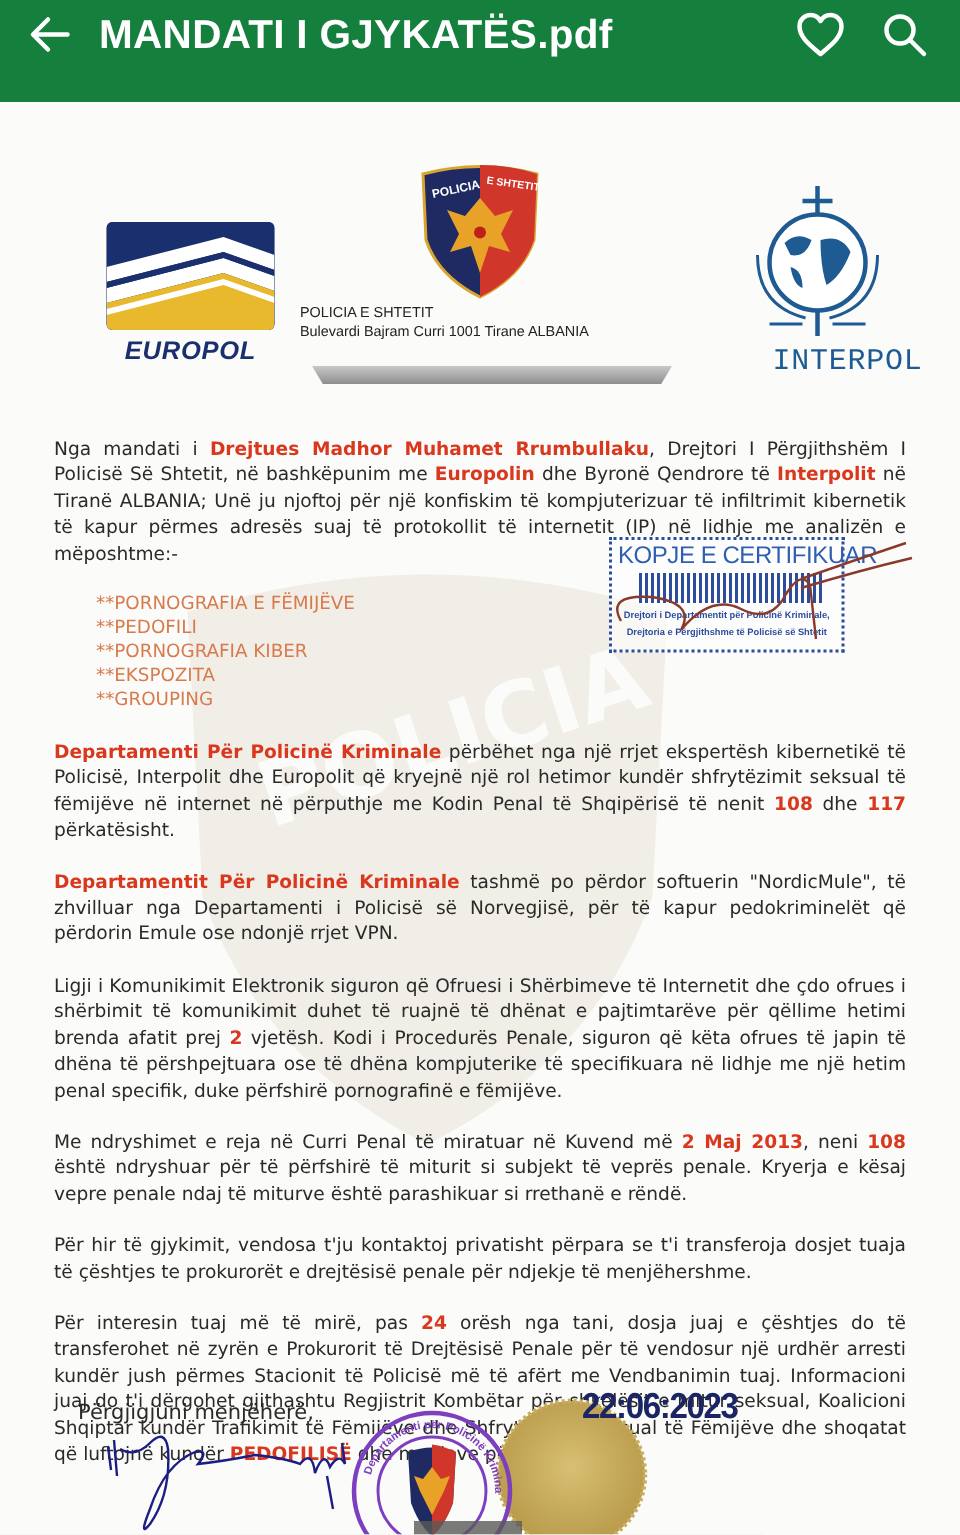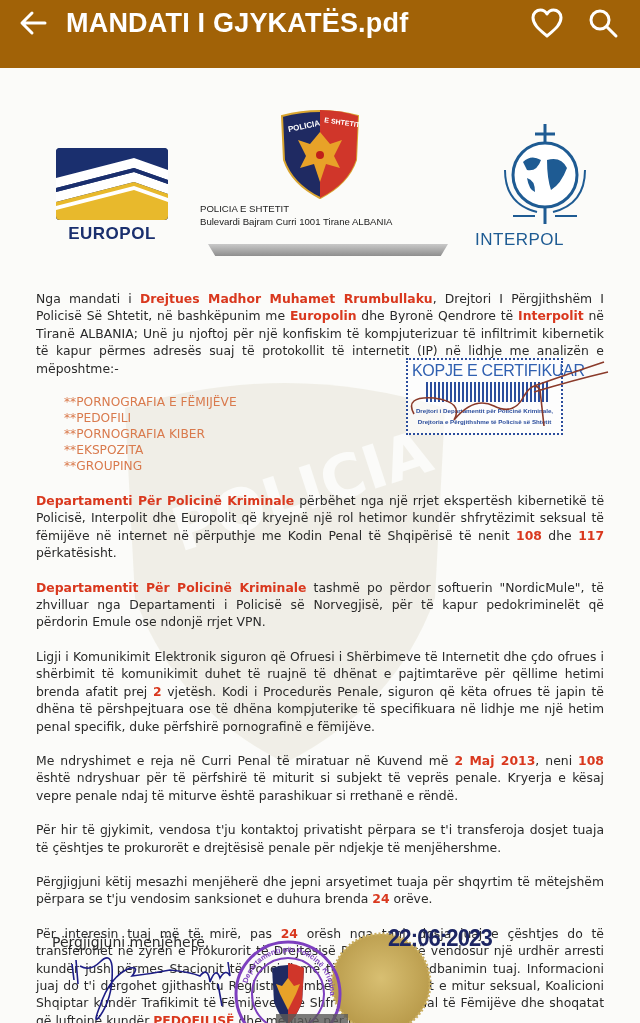--- a/index.html
+++ b/index.html
@@ -1,60 +1,60 @@
 <!DOCTYPE html>
 <html><head>
 <meta charset="utf-8">
 <style>
   * { box-sizing: border-box; margin: 0; padding: 0; }
   html, body { width: 640px; height: 1023px; overflow: hidden; background: #f4f4f2; }
   body { font-family: "DejaVu Sans", sans-serif; position: relative; }
 
   .appbar {
     position: absolute; left: 0; top: 0; width: 640px; height: 68px;
-    background: #a16207; display: flex; align-items: center; color: #fff;
+    background: #15803d; display: flex; align-items: center; color: #fff;
   }
   .appbar .back { width: 66px; height: 50px; display: flex; align-items: center; justify-content: center; margin-top: -22px; cursor: pointer; }
   .appbar .title {
     font-family: "Liberation Sans", sans-serif; font-weight: bold; font-size: 27px;
     letter-spacing: 0.2px; margin-top: -22px; flex: 1; white-space: nowrap;
   }
   .appbar .act { width: 50px; height: 50px; display: flex; align-items: center; justify-content: center; margin-top: -22px; cursor: pointer; }
   .appbar .act.heart { margin-right: 6px; }
   .appbar .act.search { margin-right: 12px; }
 
   .page {
     position: absolute; left: 0; top: 68px; width: 640px; height: 955px;
     background: #fbfbf9; overflow: hidden;
   }
   .watermark {
     position: absolute; left: 95px; top: 300px; width: 380px; height: 400px;
     opacity: 0.09; pointer-events: none;
   }
 
   .logos { position: absolute; top: 0; left: 0; width: 640px; height: 200px; }
-  .europol { position: absolute; left: 56px; top: 80px; width: 112px; height: 100px; }
+  .europol { position: absolute; left: 71px; top: 80px; width: 112px; height: 100px; font-style: italic; }
   .europol .box { position: absolute; left: 0; top: 0; width: 112px; height: 72px; border-radius: 4px; overflow: hidden; background: #1a2f6e; }
   .europol .word {
     position: absolute; left: 0; top: 76px; width: 112px; text-align: center;
     font-family: "Liberation Sans", sans-serif; font-weight: bold; font-size: 17px; color: #1a2f6e; letter-spacing: 0.5px;
   }
   .police-crest { position: absolute; left: 278px; top: 40px; width: 84px; height: 92px; }
   .police-caption {
     position: absolute; left: 200px; top: 135px; width: 240px; text-align: left;
     font-family: "Liberation Sans", sans-serif; font-size: 9.6px; color: #222; line-height: 12.5px;
   }
   .police-bar {
     position: absolute; left: 208px; top: 176px; width: 240px; height: 12px;
     background: linear-gradient(#c9c9c9, #8e8e8e); clip-path: polygon(0 0, 100% 0, 97% 100%, 3% 100%);
   }
   .interpol { position: absolute; left: 475px; top: 52px; width: 140px; height: 150px; }
   .interpol .word {
-    position: absolute; left: 0; top: 110px; width: 140px; text-align: left;
-    font-family: Liberation Sans, sans-serif; font-size: 17px; color: #1e5b93; letter-spacing: 0.5px;
+    position: absolute; left: 0; top: 110px; width: 140px; text-align: right;
+    font-family: Liberation Mono, monospace; font-size: 20px; color: #1e5b93; letter-spacing: 0.5px;
   }
 
   .body {
     position: absolute; left: 36px; top: 222px; width: 568px;
     font-family: "DejaVu Sans", sans-serif; font-size: 12.4px; color: #2a2a2a;
     line-height: 17.4px; text-align: justify;
   }
   .body p { margin-bottom: 17px; }
   .hl { color: #d9381e; font-weight: bold; }
   .list { font-size: 12.2px; color: #d97a4d; line-height: 16px; margin-bottom: 18px !important; text-align: left; margin-left: 28px; }
@@ -177,23 +177,20 @@
     <p>
       <span>Ligji i Komunikimit Elektronik siguron që Ofruesi i Shërbimeve të Internetit dhe çdo ofrues i shërbimit të komunikimit duhet të ruajnë të dhënat e pajtimtarëve për qëllime hetimi brenda afatit prej </span><span class="hl">2</span><span> vjetësh. Kodi i Procedurës Penale, siguron që këta ofrues të japin të dhëna të përshpejtuara ose të dhëna kompjuterike të specifikuara në lidhje me një hetim penal specifik, duke përfshirë pornografinë e fëmijëve.</span>
     </p>
     <p>
       <span>Me ndryshimet e reja në Curri Penal të miratuar në Kuvend më </span><span class="hl">2 Maj 2013</span><span>, neni </span><span class="hl">108</span><span> është ndryshuar për të përfshirë të miturit si subjekt të veprës penale. Kryerja e kësaj vepre penale ndaj të miturve është parashikuar si rrethanë e rëndë.</span>
     </p>
     <p>
       <span>Për hir të gjykimit, vendosa t'ju kontaktoj privatisht përpara se t'i transferoja dosjet tuaja të çështjes te prokurorët e drejtësisë penale për ndjekje të menjëhershme.</span>
     </p>
     <p>
-      <span>Përgjigjuni këtij mesazhi menjëherë dhe jepni arsyetimet tuaja për shqyrtim të mëtejshëm përpara se t'ju vendosim sanksionet e duhura brenda </span><span class="hl">24</span><span> orëve.</span>
-    </p>
-    <p>
       <span>Për interesin tuaj më të mirë, pas </span><span class="hl">24</span><span> orësh nga tani, dosja juaj e çështjes do të transferohet në zyrën e Prokurorit të Drejtësisë Penale për të vendosur një urdhër arresti kundër jush përmes Stacionit të Policisë më të afërt me Vendbanimin tuaj. Informacioni juaj do t'i dërgohet gjithashtu Regjistrit Kombëtar për shkelësit e mitur seksual, Koalicioni Shqiptar kundër Trafikimit të Fëmijëve dhe Shfrytëzimit Seksual të Fëmijëve dhe shoqatat që luftojnë kundër </span><span class="hl">PEDOFILISË</span><span> dhe mediave për botim.</span>
     </p>
   </div>
 
   <div class="cert-stamp">
     <div class="t">KOPJE E CERTIFIKUAR</div>
     <div class="bars"></div>
     <div class="l" style="top:47px">Drejtori i Departamentit për Policinë Kriminale,</div>
     <div class="l" style="top:58px">Drejtoria e Përgjithshme të Policisë së Shtetit</div>
     <svg style="position:absolute;left:-14px;top:6px;overflow:visible" width="200" height="70">

